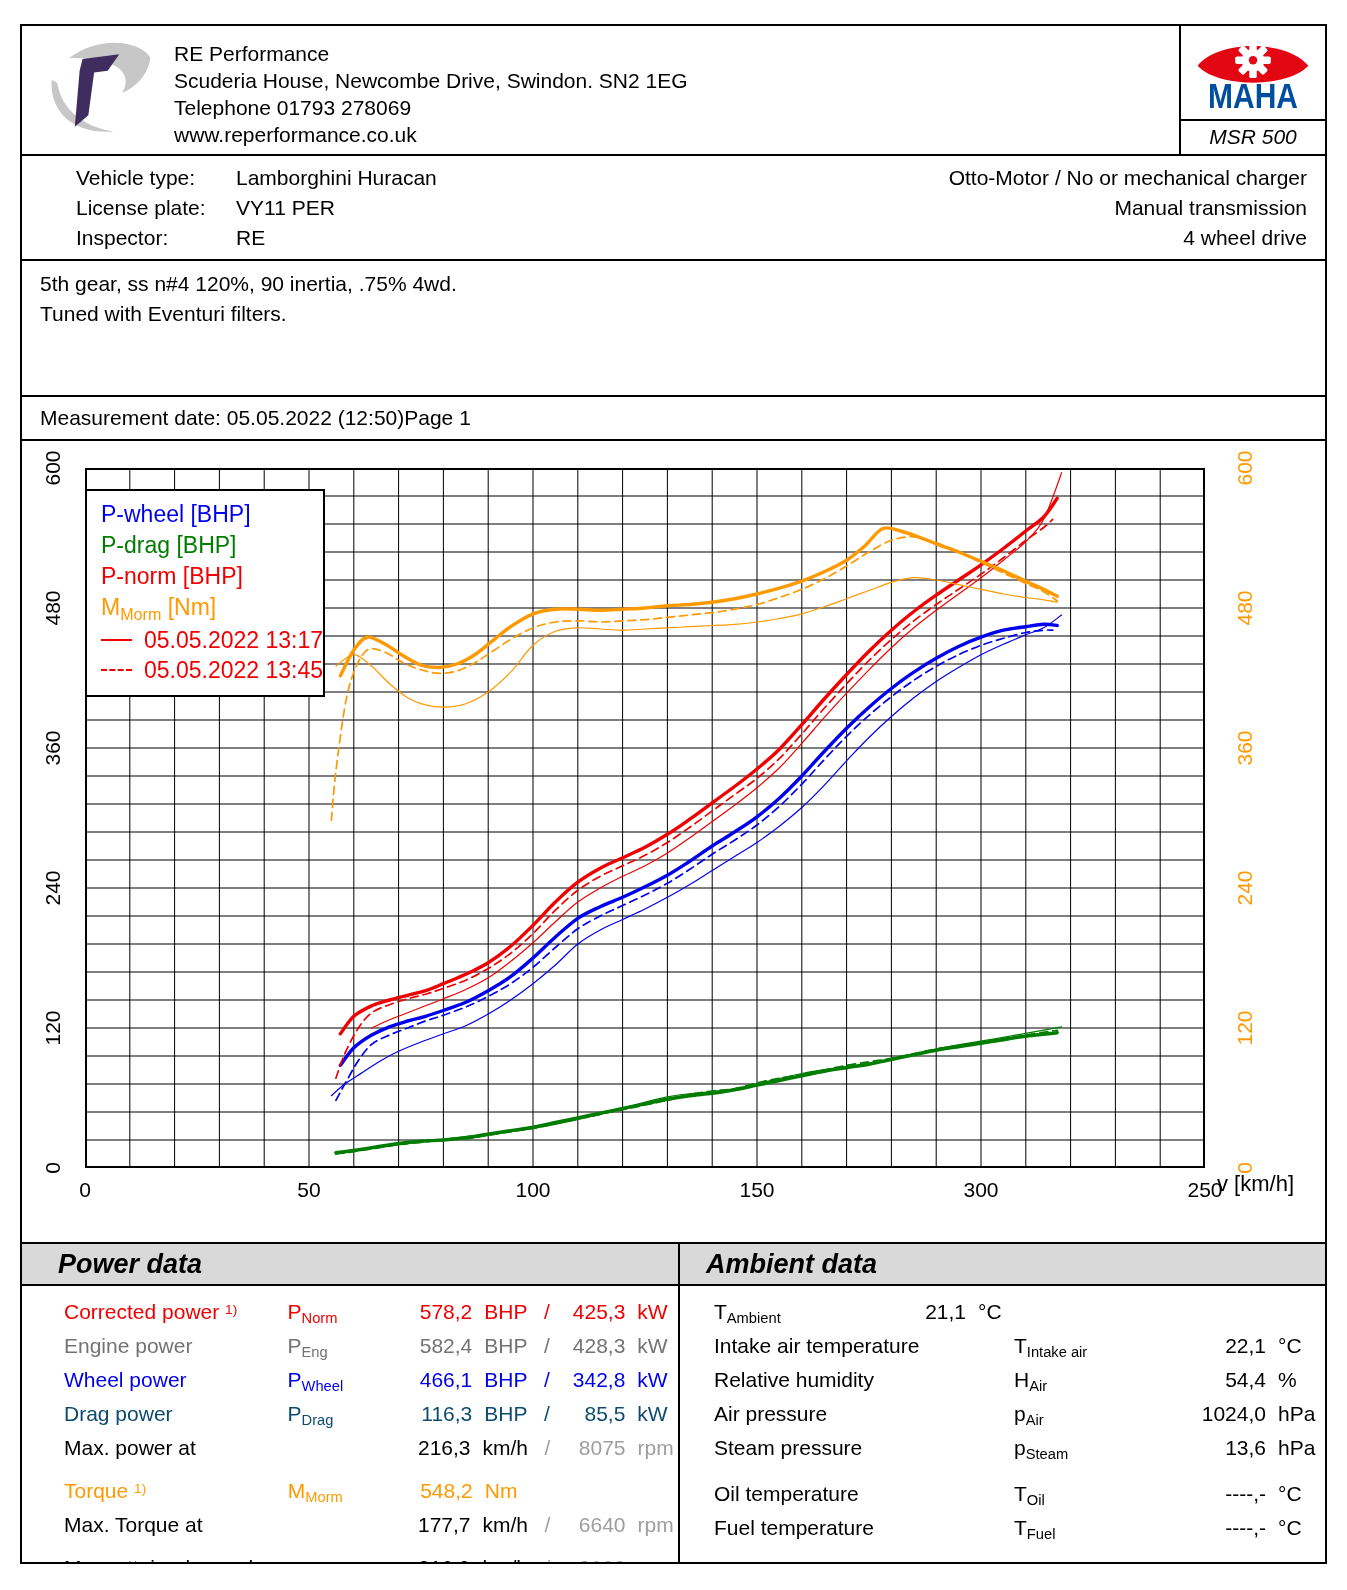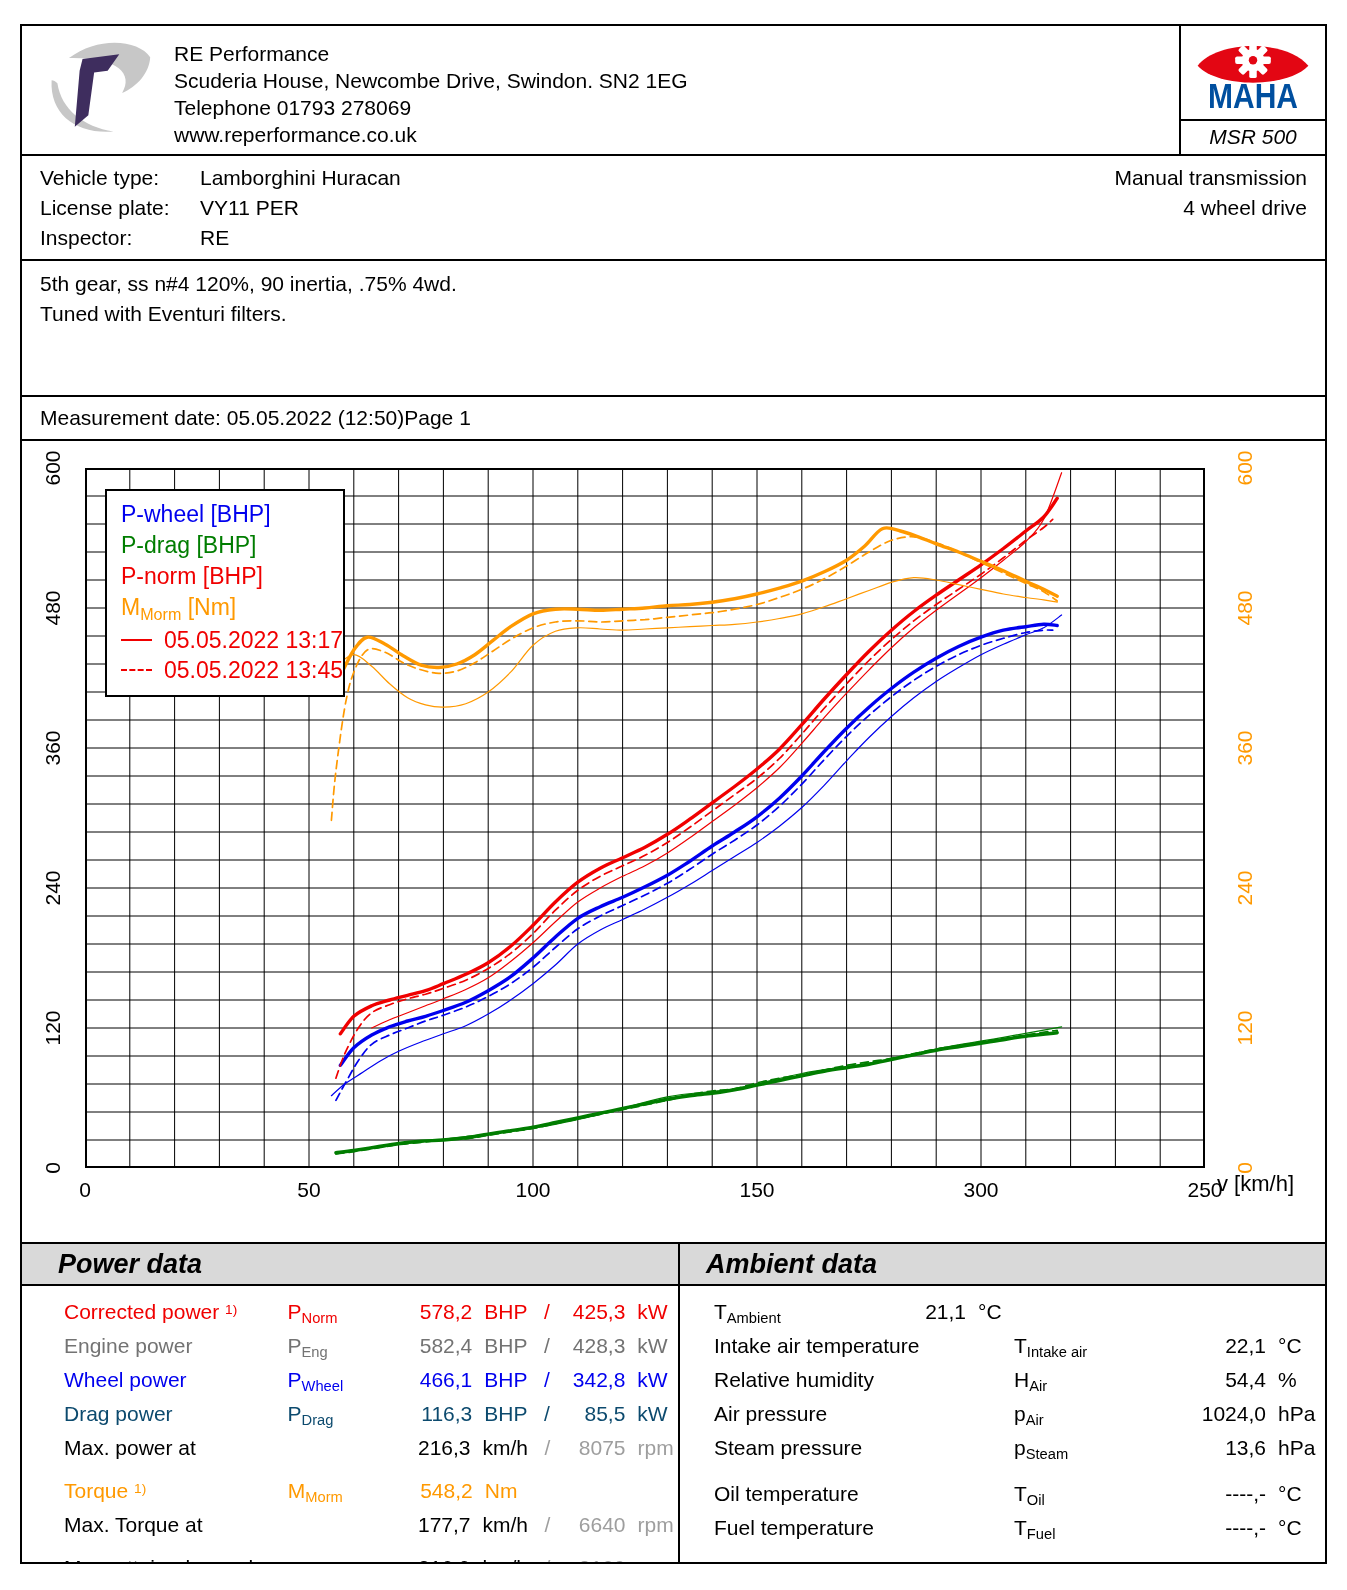--- a/index.html
+++ b/index.html
@@ -12,39 +12,39 @@
   .logo-re { width:152px; display:flex; align-items:center; justify-content:center; }
   .company { flex:1; padding-top:14px; font-size:21px; line-height:27px; }
   .maha-cell { width:146px; border-left:2px solid #000; display:flex; flex-direction:column; }
   .maha-logo-wrap { flex:1; display:flex; flex-direction:column; align-items:center; justify-content:center; }
   .maha-word { font-weight:bold; font-size:30px; letter-spacing:0px; color:#004f9f; transform:scaleY(1.15); margin-top:-14px; }
   .msr { border-top:2px solid #000; text-align:center; font-style:italic; font-size:21px; padding:4px 0 5px; }
 
   
   .vehicle { display:flex; justify-content:space-between; padding:7px 18px 6px 18px; border-bottom:2px solid #000; font-size:21px; }
   .veh-rows .vrow { display:flex; line-height:30px; }
-  .veh-rows .vlabel { width:160px; }
+  .veh-rows .vlabel { width:160px;margin-left:36px; }
   .veh-right { text-align:right; line-height:30px; }
 
   
   .notes { height:136px; padding:8px 18px; border-bottom:2px solid #000; font-size:21px; line-height:30px; }
 
   
   .measure { display:flex; align-items:center; height:44px; padding:0 18px; border-bottom:2px solid #000; font-size:21px; }
 
   
   .chart-section { position:relative; height:801px; }
   .plot { position:absolute; left:63px; top:27px; width:1120px; height:700px; }
   .plot svg { position:absolute; left:0; top:0; }
   .tick { position:absolute; font-size:21px; white-space:nowrap; }
   .tick.rot { transform:rotate(-90deg); transform-origin:center center; }
   .tick.orange { color:#f90; }
   .xlab { position:absolute; font-size:22px; }
 
-  .legend { position:absolute; left:20px; top:21px; width:240px; background:#fff; border:2px solid #000; padding:8px 0 10px 14px; }
+  .legend { position:absolute; left:0; top:21px; width:240px; background:#fff; border:2px solid #000; padding:8px 0 10px 14px; }
   .leg-row { font-size:23px; line-height:31px; white-space:nowrap; }
   .leg-run { display:flex; align-items:center; font-size:23px; line-height:30px; color:#f00000; white-space:nowrap; }
   .leg-run .sample { width:58px; margin-right:12px; border-top-style:solid; border-top-color:#f00000; }
   .sub { font-size:0.7em; position:relative; top:0.28em; }
   .sup { font-size:0.65em; position:relative; top:-0.35em; }
 
   
   .data-section { display:flex; align-items:stretch; height:426px; }
   .data-col { display:flex; flex-direction:column; }
   .data-col.left { width:656px; }
@@ -115,20 +115,21 @@
       <div class="vrow">
         <span class="vlabel">License plate:</span>
         <span>VY11 PER</span>
       </div>
       <div class="vrow">
         <span class="vlabel">Inspector:</span>
         <span>RE</span>
       </div>
     </div>
     <div class="veh-right">
+      <div>Otto-Motor / No or mechanical charger</div>
       <div>Manual transmission</div>
       <div>4 wheel drive</div>
     </div>
   </div>
 
   <div class="notes">
     <div>5th gear, ss n#4 120%, 90 inertia, .75% 4wd.</div>
     <div>Tuned with Eventuri filters.</div>
   </div>
 

